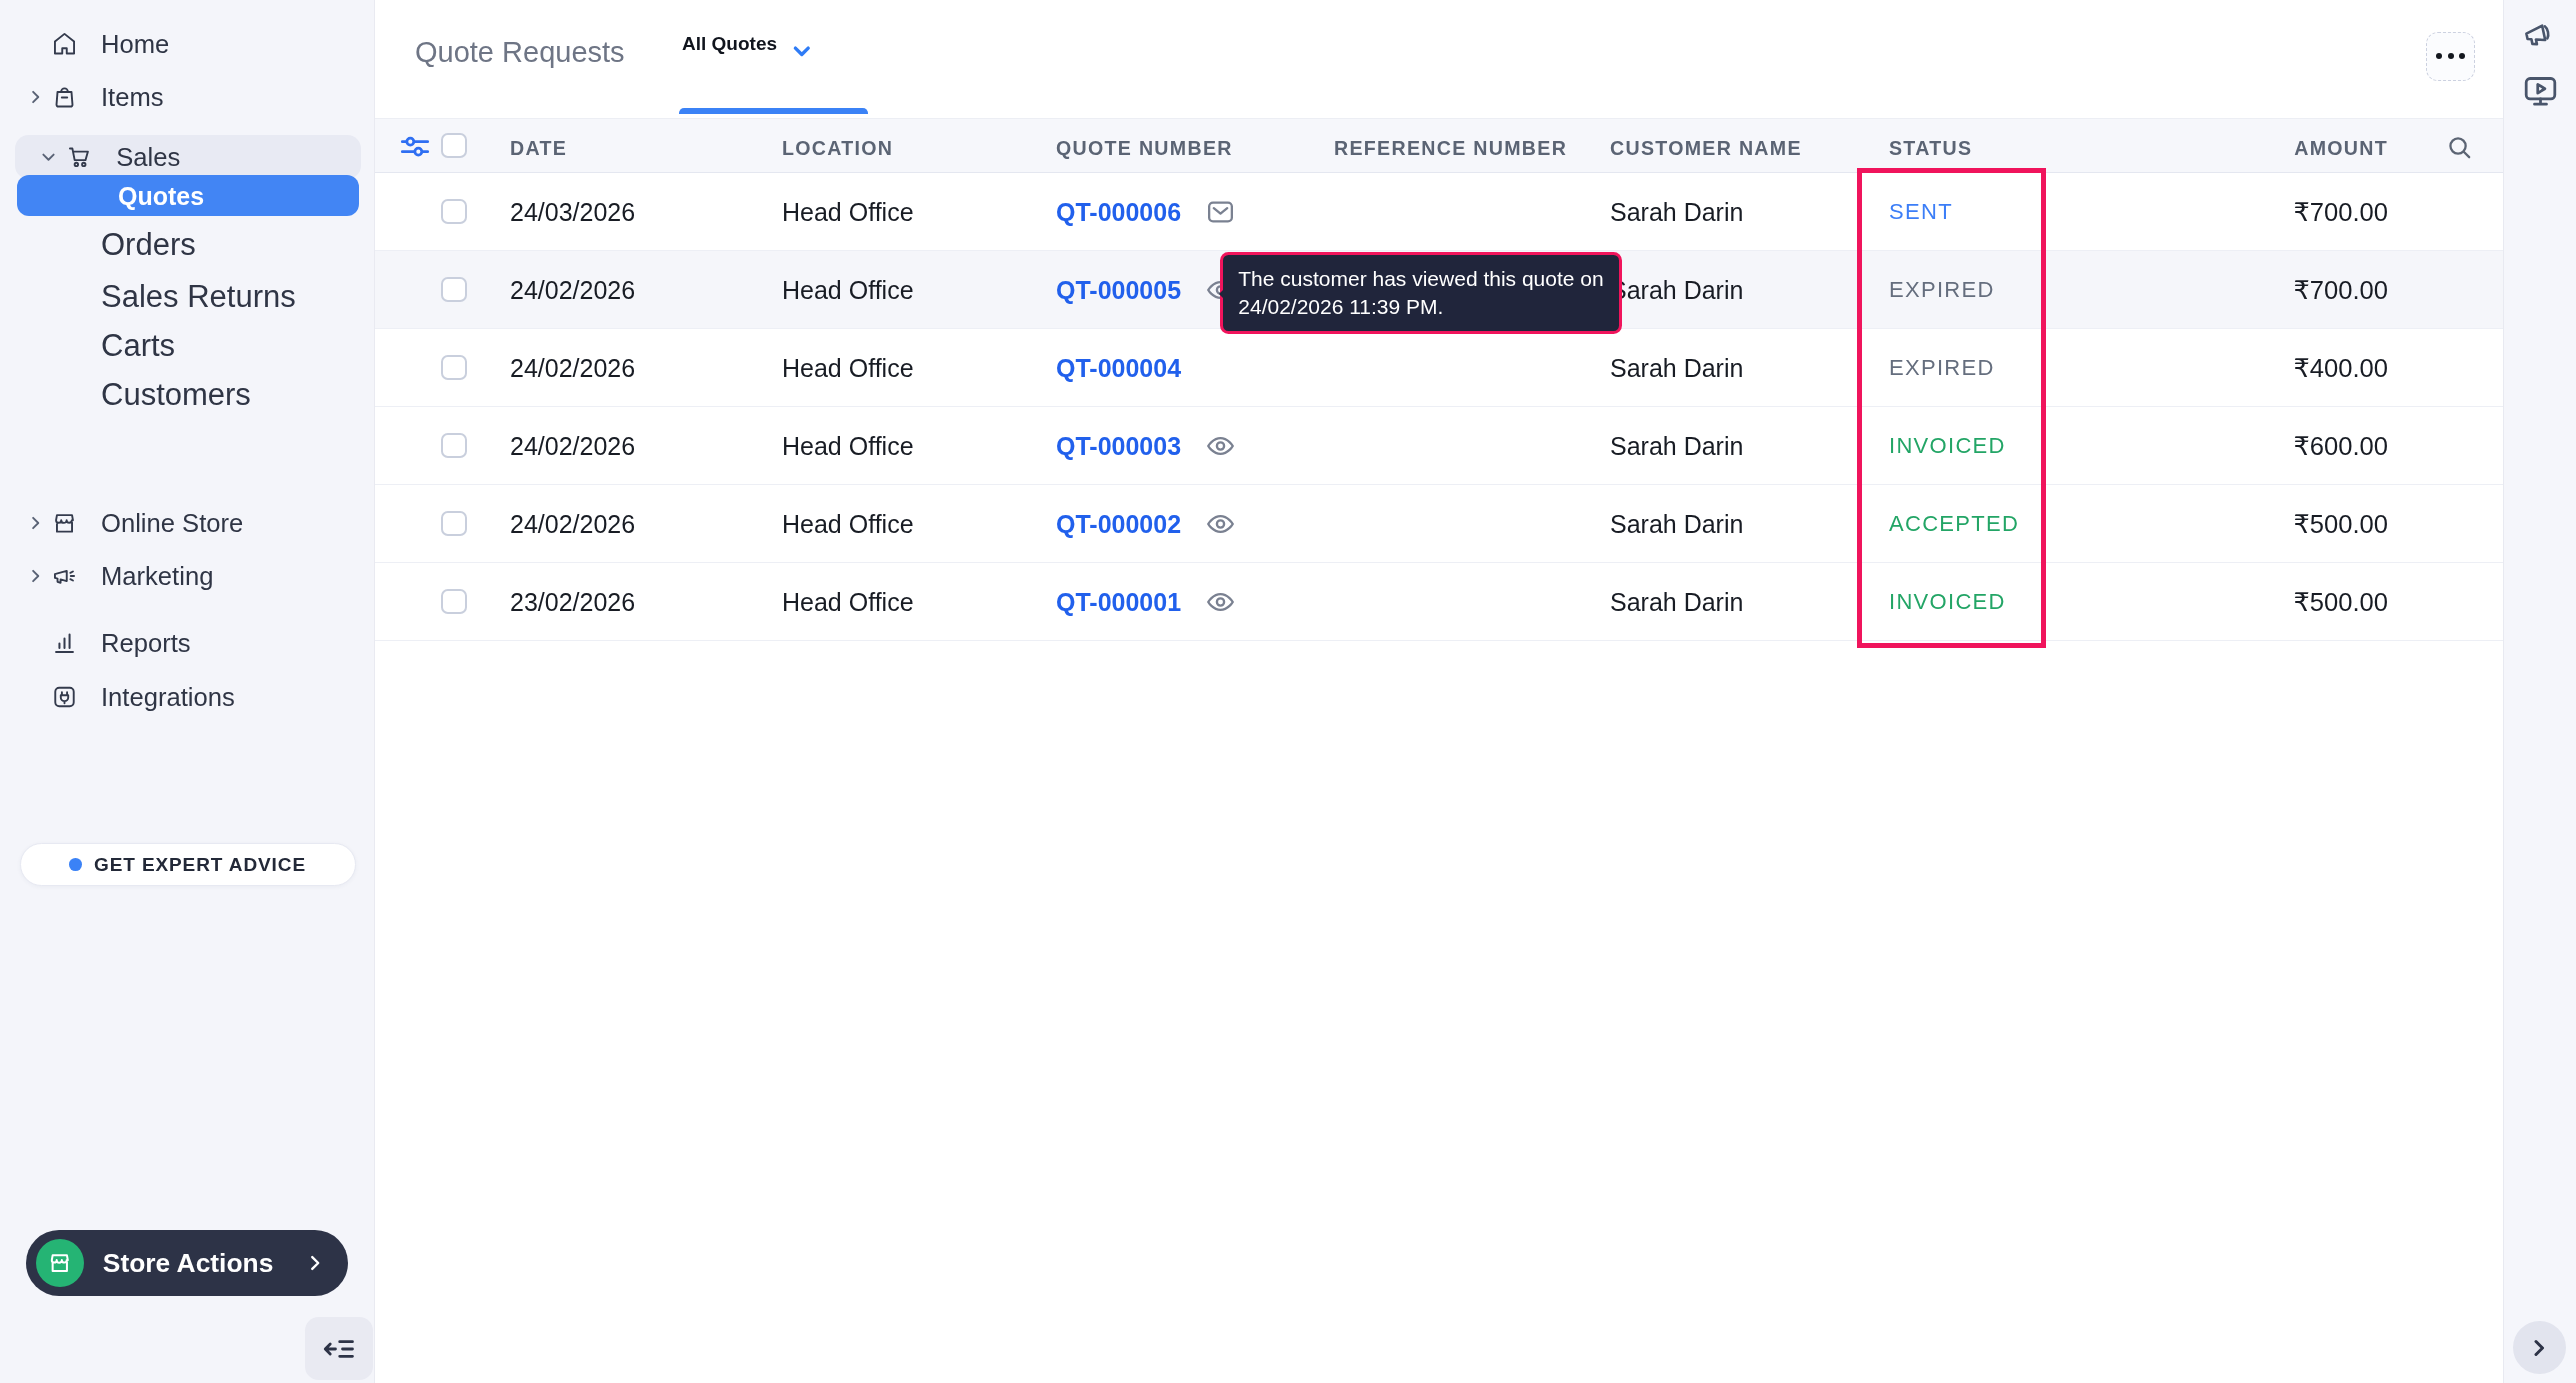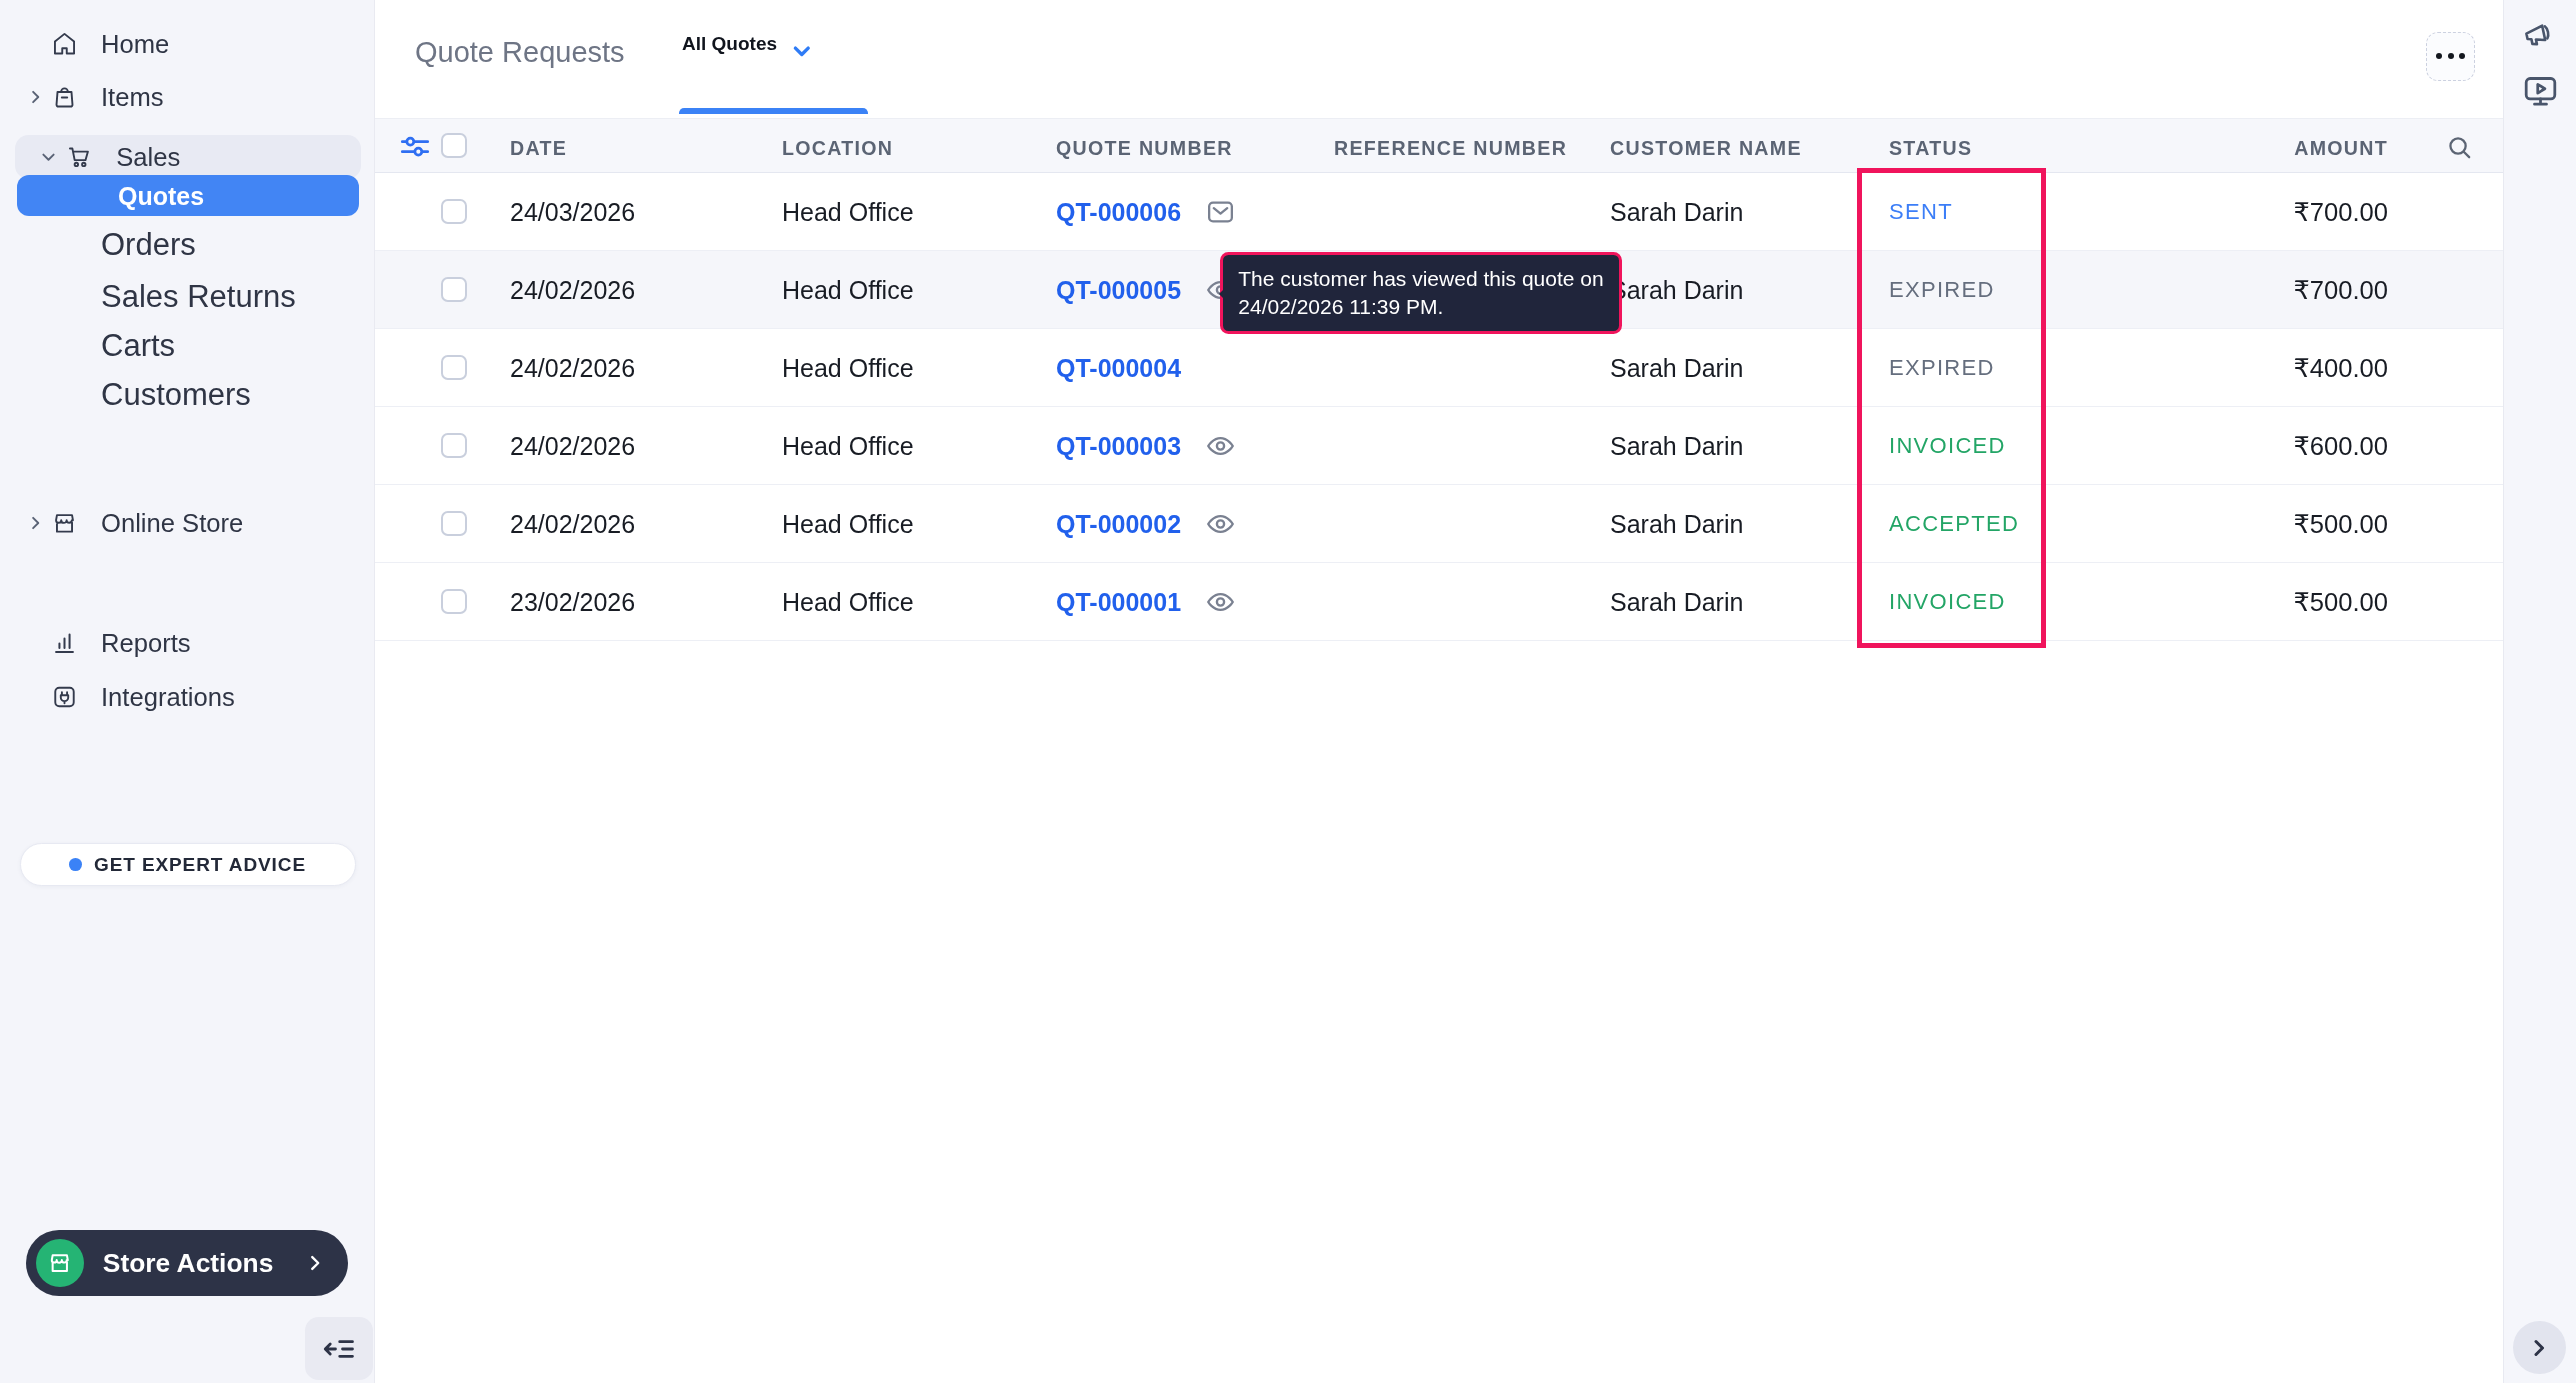--- a/index.html
+++ b/index.html
@@ -161,20 +161,34 @@
         </svg>
     </span>
     <span class="nicon">
       <svg width="27" height="27" viewBox="0 0 24 24" fill="none" stroke="currentColor" stroke-width="1.7" stroke-linejoin="round" stroke-linecap="round">
           <path d="M4.5 9.5 5.3 5h13.4l.8 4.5M4.5 9.5a2.3 2.3 0 0 0 4.6 0 2.4 2.4 0 0 0 4.8 0 2.3 2.3 0 0 0 4.6 0M5.3 11.5v8.2h13.4v-8.2"></path>
         </svg>
     </span>
     <span class="nav-label">Online Store</span>
   </div>
 
+  <div class="nav-row" style="top:552px">
+    <span class="chev">
+      <svg width="19" height="19" viewBox="0 0 24 24" fill="none" stroke="currentColor" stroke-width="2.4" stroke-linecap="round" stroke-linejoin="round">
+          <path d="M9 5.5 15.5 12 9 18.5"></path>
+        </svg>
+    </span>
+    <span class="nicon">
+      <svg width="27" height="27" viewBox="0 0 24 24" fill="none" stroke="currentColor" stroke-width="1.7" stroke-linejoin="round" stroke-linecap="round">
+          <path d="M3.5 10.3v3.4l2.3.6v2.9l2.7.8v-3l5.5 1.5V7.5L5.8 9.7z"></path>
+          <path d="M17.2 9.2l2.3-1.2M17.2 14.8l2.3 1.2M17.6 12h2.9"></path>
+        </svg>
+    </span>
+    <span class="nav-label">Marketing</span>
+  </div>
 
   <div class="nav-row" style="top:619px">
     <span class="nicon">
       <svg width="27" height="27" viewBox="0 0 24 24" fill="none" stroke="currentColor" stroke-width="1.8" stroke-linecap="round">
           <path d="M7.5 16.5v-4M12 16.5V8M16.5 16.5V4.5M4.5 20h15"></path>
         </svg>
     </span>
     <span class="nav-label">Reports</span>
   </div>
 

